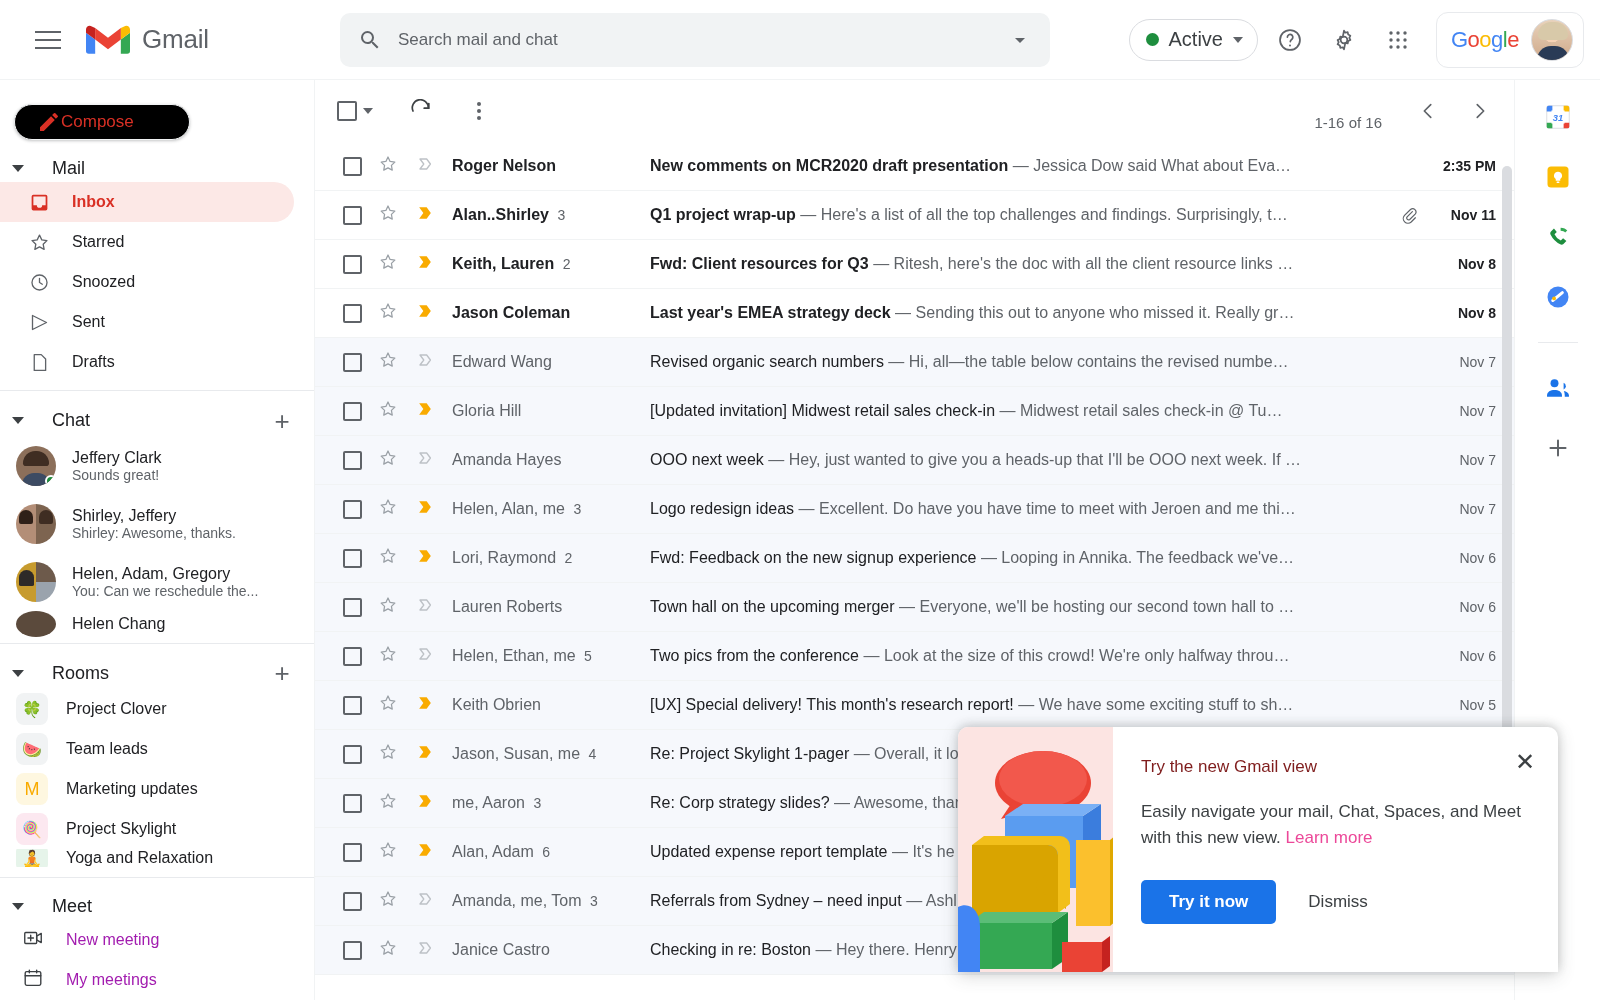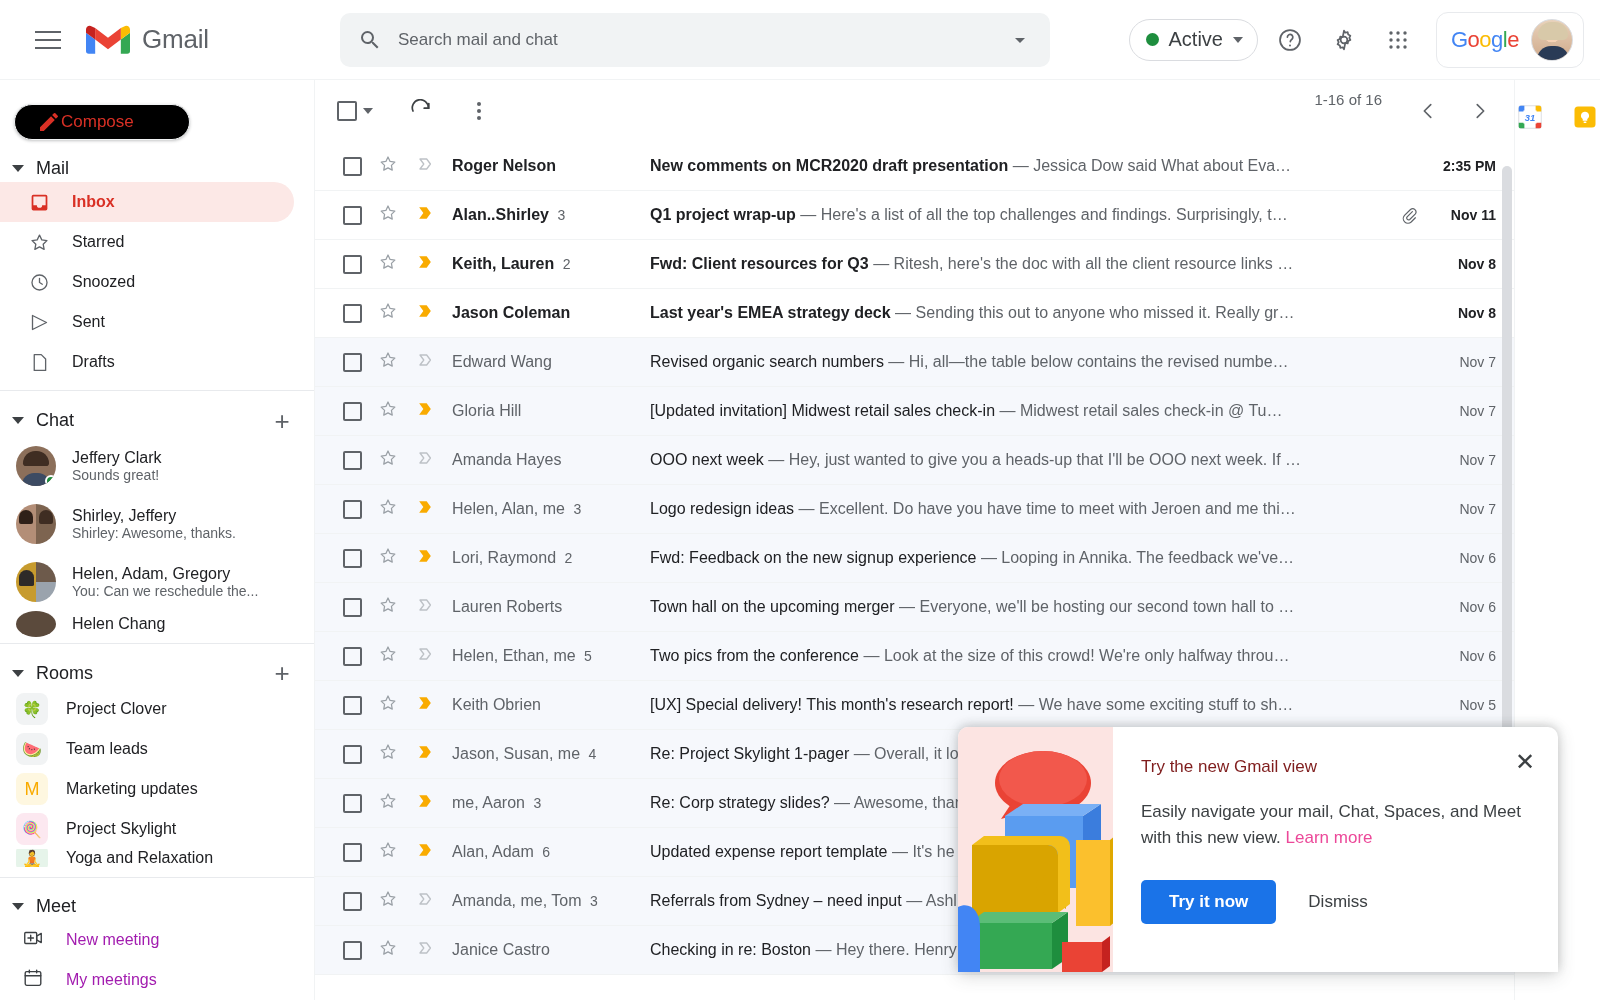--- a/index.html
+++ b/index.html
@@ -80,21 +80,21 @@
   .sidebar { width: 314px; flex:0 0 314px; background:#fff; display:flex; flex-direction:column; padding-top: 12px; position:relative; overflow:hidden; }
   .compose {
     margin: 12px 0 0 14px;
     width: 176px; height: 56px;
     border-radius: 28px; border:1px solid #f1f3f4;
     background:#000000; box-shadow: 0 1px 3px rgba(60,64,67,.3);
     display:flex; align-items:center; gap: 0; padding-left: 22px;
     cursor:pointer; font-size: 17px; color:#d93025;
   }
   .section-head {
-    display:flex; align-items:center; gap: 12px;
+    display:flex; align-items:center; gap: 28px;
     height: 44px; padding: 0 16px 0 12px; margin-top: 14px;
     font-size: 18px; color:#202124; cursor:pointer;
   }
   .tri { width:0;height:0;border-left:6px solid transparent;border-right:6px solid transparent;border-top:7px solid #3c4043; }
   .plus-btn { margin-left:auto; width:32px;height:32px; display:flex;align-items:center;justify-content:center; cursor:pointer; color:#5f6368; font-size:26px; line-height:0; }
 
   .navlist { display:flex; flex-direction:column; }
   .navitem {
     display:flex; align-items:center; gap: 22px;
     height: 40px; padding-left: 28px; margin-right: 20px;
@@ -121,21 +121,21 @@
 
   .meetitem { display:flex; align-items:center; gap:22px; height:40px; padding-left: 22px; cursor:pointer; font-size:16px; color:#a21caf; }
 
   
   .maillist { flex:1; min-width:0; display:flex; flex-direction:column; background:#fff; border-left: 1px solid #f1f3f4; position:relative; }
   .listbar { height: 62px; flex:0 0 62px; display:flex; align-items:center; padding: 0 14px 0 22px; }
   .sel-check { width:20px;height:20px;border:2px solid #5f6368;border-radius:2px; cursor:pointer; }
   .sel-caret { margin-left:6px; width:0;height:0;border-left:5px solid transparent;border-right:5px solid transparent;border-top:6px solid #5f6368; cursor:pointer; }
   .kebab { display:flex; flex-direction:column; gap:3px; cursor:pointer; }
   .kebab i { width:4px;height:4px;border-radius:50%; background:#5f6368; display:block; }
-  .pager { margin-left:auto; display:flex; align-items:flex-start; gap: 12px; }
+  .pager { margin-left:auto; display:flex; align-items:flex-end; gap: 12px; }
   .pagecount { font-size:15px; color:#5f6368; margin-right: 14px; }
   .chev { width:40px;height:40px;display:flex;align-items:center;justify-content:center;cursor:pointer;color:#5f6368; font-size:22px; }
 
   .rows { flex:1; overflow:hidden; }
   .row {
     display:flex; align-items:center; height: 49px;
     border-bottom:1px solid #f1f3f4; padding: 0 18px 0 28px;
     cursor:pointer; background:#f6f8fc;
   }
   .row.unread { background:#ffffff; }
@@ -151,21 +151,21 @@
   .rattach { flex:0 0 26px; display:flex; align-items:center; justify-content:center; color:#5f6368; }
   .rdate { width: 74px; flex:0 0 74px; text-align:right; font-size:14px; color:#5f6368; }
   .row.unread .rdate { color:#202124; font-weight:bold; }
 
   .scrollbar { position:absolute; right: 2px; top: 86px; width: 10px; height: 706px; background:#dadce0; border-radius: 5px; }
 
   
   .rightpanel {
     width: 86px; flex:0 0 86px; background:#fff;
     border-left:1px solid #f1f3f4;
-    display:flex; flex-direction:row; 
+    display:flex; flex-direction:column; align-items:center;
     padding-top: 20px; gap: 26px; font-style: italic;
   }
   .sideicon { width: 34px; height:34px; display:flex; align-items:center; justify-content:center; cursor:pointer; }
   .sidediv { width:40px; height:1px; background:#e8eaed; margin: 2px 0; }
 
   
   .popup {
     position:absolute; left: 958px; top: 727px;
     width: 600px; height: 245px;
     background:#fff; border-radius: 10px 10px 0 0;

